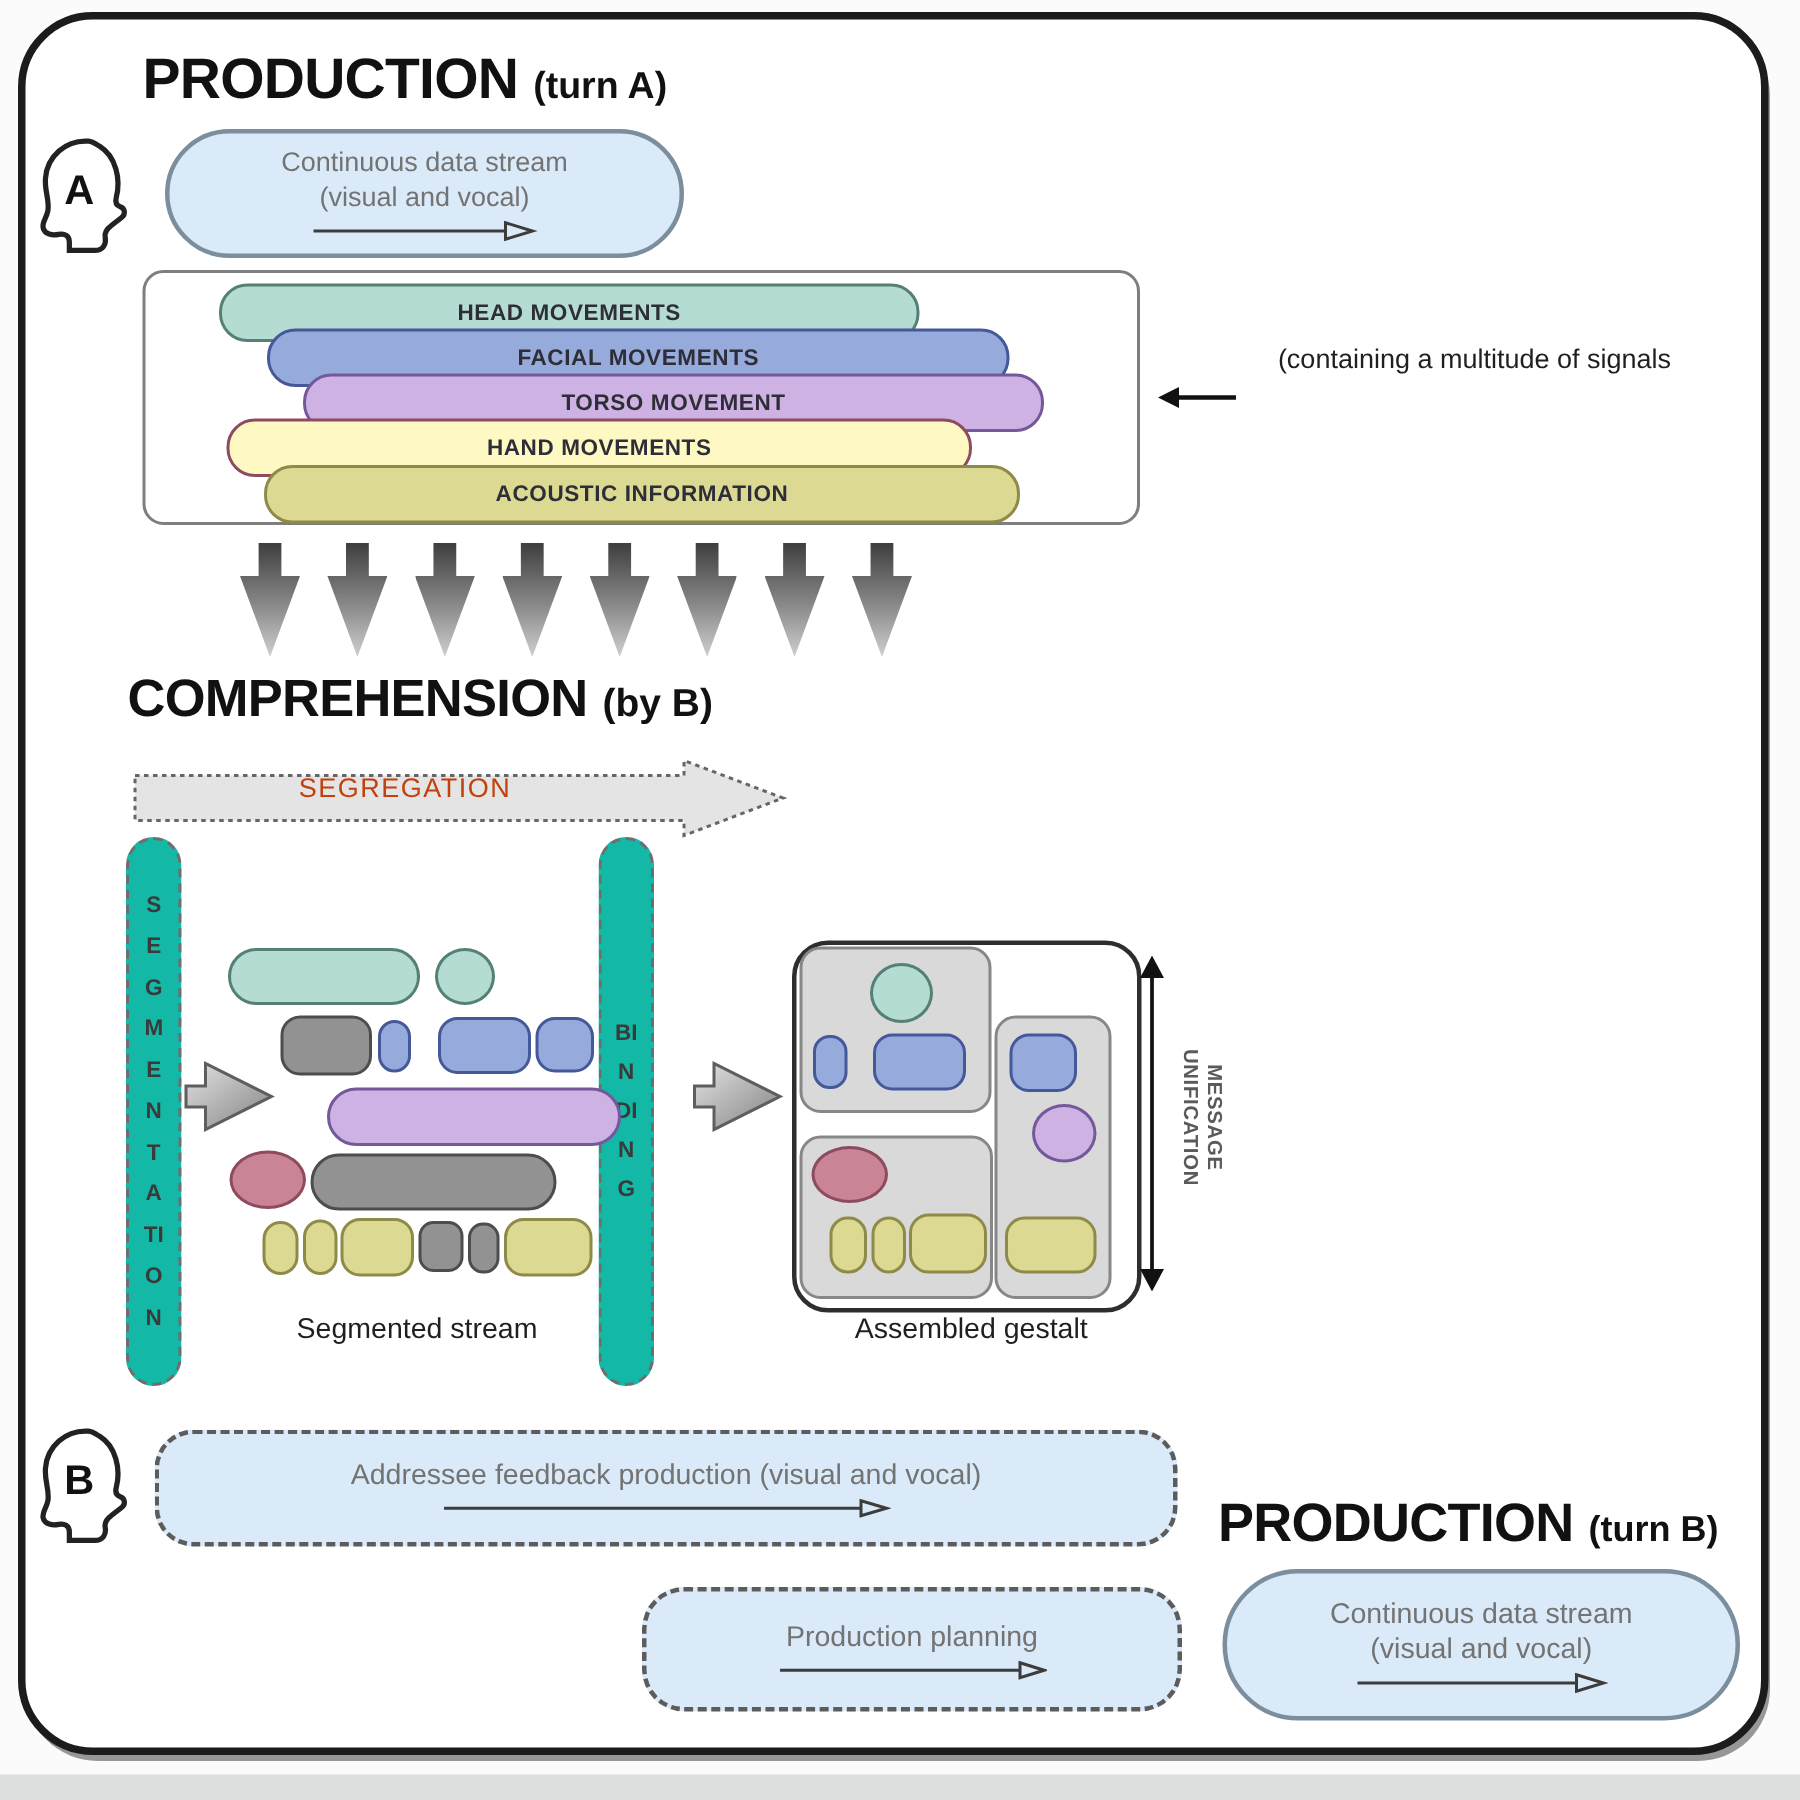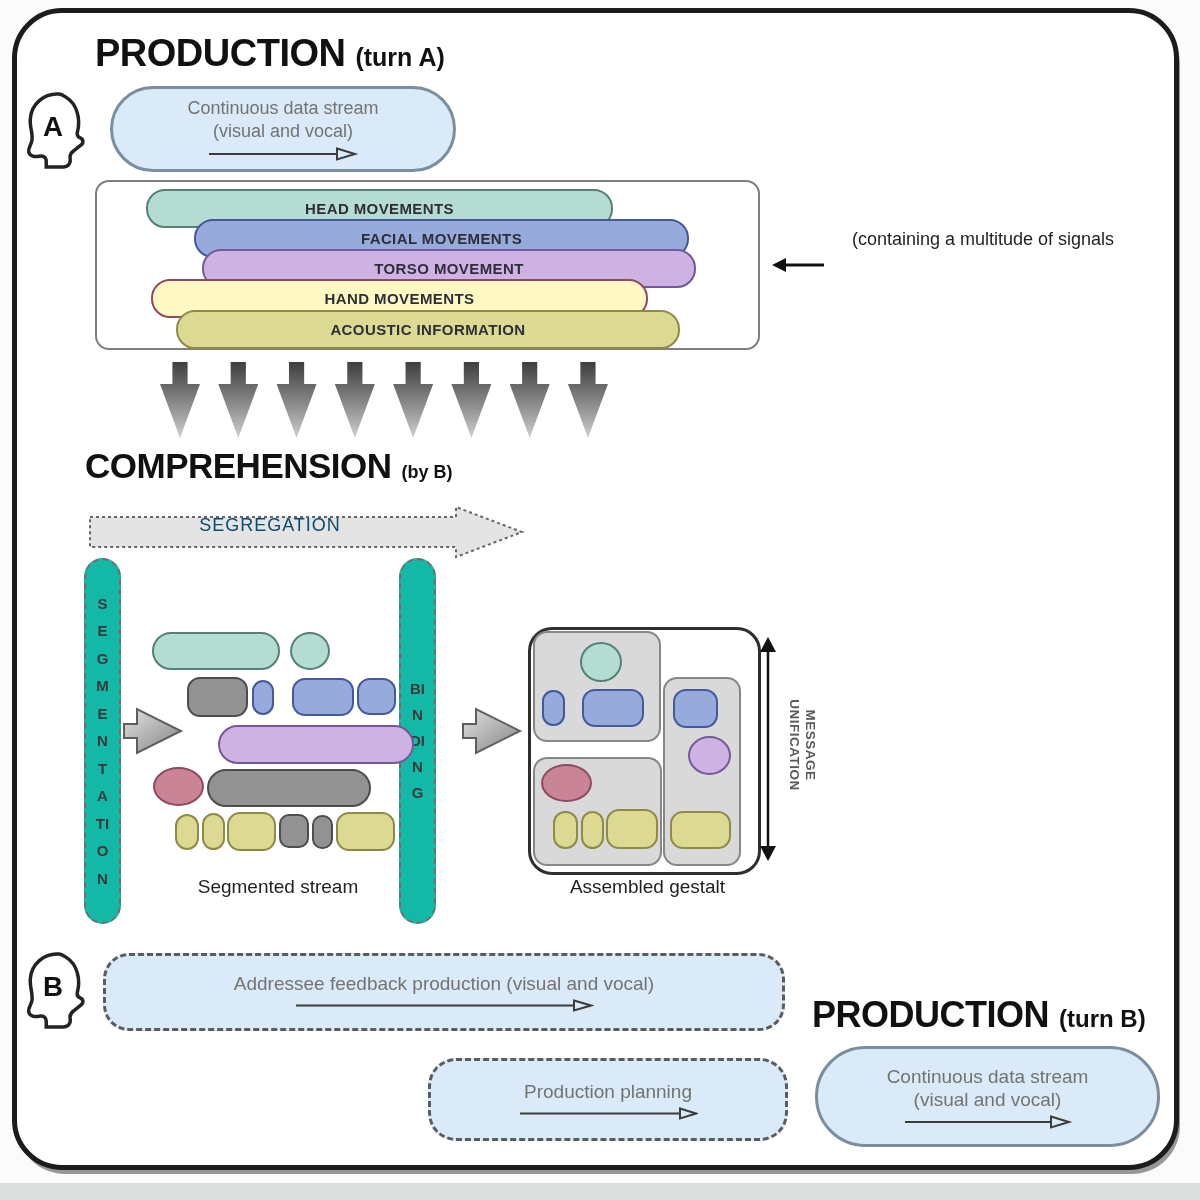--- a/index.html
+++ b/index.html
@@ -14,21 +14,21 @@
   #frame{left:12px;top:8px;width:1167px;height:1162px;background:#fff;
     border:5px solid #1c1c1c;border-radius:50px;
     box-shadow:3px 6px 0 -2px rgba(70,70,70,.55);}
   #bottom-strip{left:0;top:1183px;width:1200px;height:17px;background:#dbdedd;}
 
   
   .heading{white-space:nowrap;color:#111;}
   .h-main{font-weight:bold;letter-spacing:-.5px;}
   .h-sub{font-weight:bold;margin-left:10px;}
   #prod-a{left:95px;top:32px;} #prod-a .h-main{font-size:38px;} #prod-a .h-sub{font-size:25px;}
-  #compr {left:85px;top:446px;} #compr .h-main{font-size:35px;} #compr .h-sub{font-size:18px;text-align:right;}
+  #compr {left:85px;top:446px;} #compr .h-main{font-size:35px;} #compr .h-sub{font-size:26px;text-align:right;}
   #prod-b{left:812px;top:994px;} #prod-b .h-main{font-size:36px;} #prod-b .h-sub{font-size:24px;}
 
   
   .bluebox{background:#daeaf8;border:3px solid #7b8e9d;display:flex;flex-direction:column;
     align-items:center;justify-content:center;color:#737373;text-align:center;}
   .bluebox .bt{font-size:18px;line-height:23px;}
   .dashedblue{border:3px dashed #5c5c5c;}
   #cds-a{left:110px;top:86px;width:346px;height:86px;border-radius:43px;}
   #feedback{left:103px;top:953px;width:682px;height:78px;border-radius:26px;}
   #feedback .bt{font-size:19px;}
@@ -38,39 +38,39 @@
   #cds-b .bt{font-size:19px;}
   .flow-arrow{margin-top:4px;}
 
   
   #bars-box{left:95px;top:180px;width:665px;height:170px;background:#fff;
     border:2.5px solid #7e7e7e;border-radius:14px;}
   .bar{position:absolute;height:35px;border:2.5px solid;border-radius:19px;
     display:flex;align-items:center;justify-content:center;
     font-size:15px;font-weight:bold;color:#2e2e38;letter-spacing:.4px;}
   #bar-0{left:146px;top:189px;width:463px;}
-  #bar-1{left:194px;top:219px;width:491px;}
+  #bar-1{left:178px;top:219px;width:491px;}
   #bar-2{left:202px;top:249px;width:490px;}
   #bar-3{left:151px;top:279px;width:493px;}
   #bar-4{left:176px;top:310px;width:500px;}
 
   
   #annot-text{left:826px;top:226px;width:314px;text-align:center;
     font-size:18px;line-height:26px;color:#1f1f1f;}
   #annot-arrow{left:772px;top:256px;}
 
   
   #down-arrows{left:160px;top:362px;width:448px;height:76px;display:flex;justify-content:space-between;}
   .dn-arrow{width:40px;height:76px;background:linear-gradient(180deg,#3e3e3e 0%,#8a8a8a 55%,#cfcfcf 100%);
     clip-path:polygon(31% 0,69% 0,69% 29%,100% 29%,50% 100%,0 29%,31% 29%);}
 
   
   #segregation-svg{left:88px;top:504px;}
   #segregation-label{left:100px;top:515px;width:340px;text-align:center;
-    font-size:18px;letter-spacing:1px;color:#0c4a6e;}
+    font-size:18px;letter-spacing:1px;color:#c2410c;}
 
   
   .vpill{width:37px;height:366px;background:#14b8a6;border:2.5px dashed #6e6e6e;
     border-radius:20px;display:flex;align-items:center;justify-content:center;}
   .vword{width:15px;word-break:break-all;text-align:center;font-size:15px;
     font-weight:bold;color:#3a3a3a;}
   #segmentation{left:84px;top:558px;}
   #segmentation .vword{line-height:27.5px;}
   #binding{left:399px;top:558px;}
   #binding .vword{line-height:26px;}

